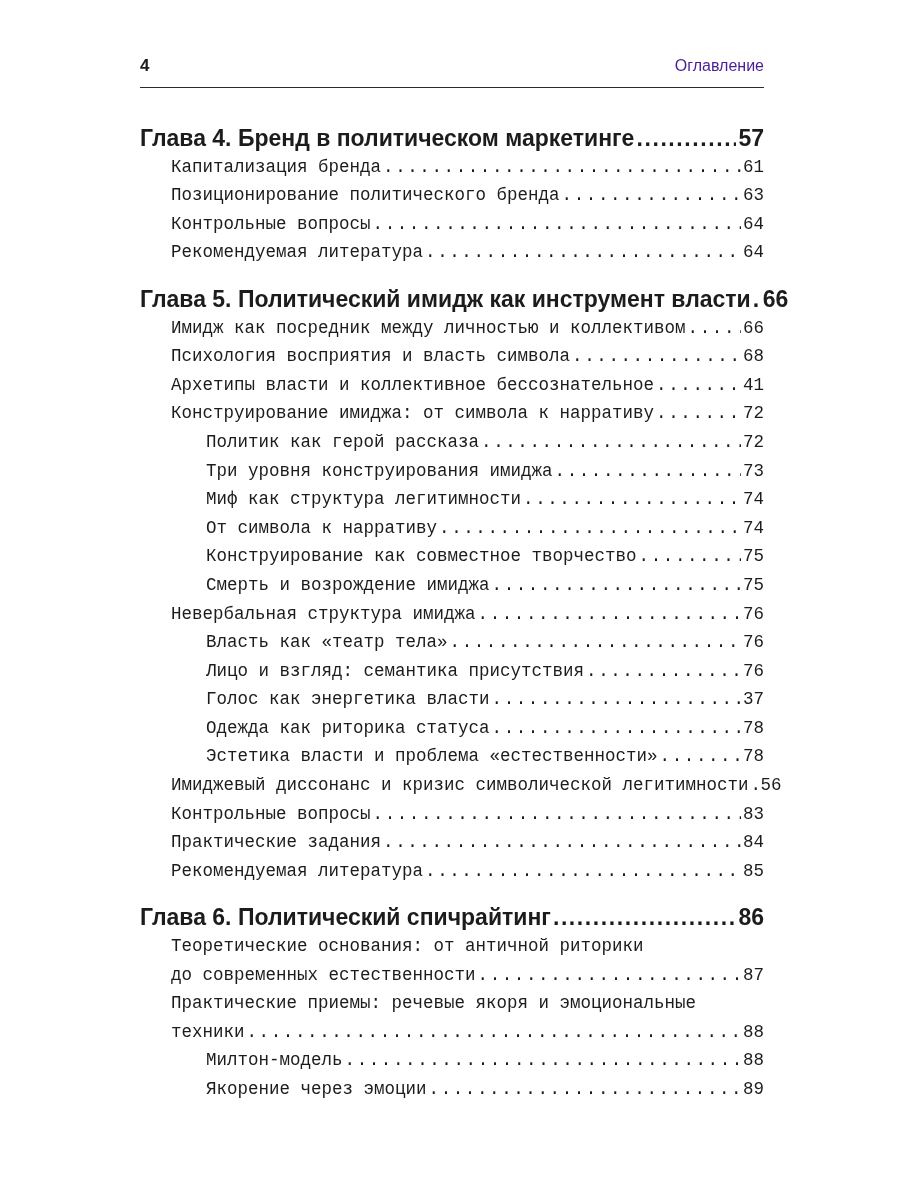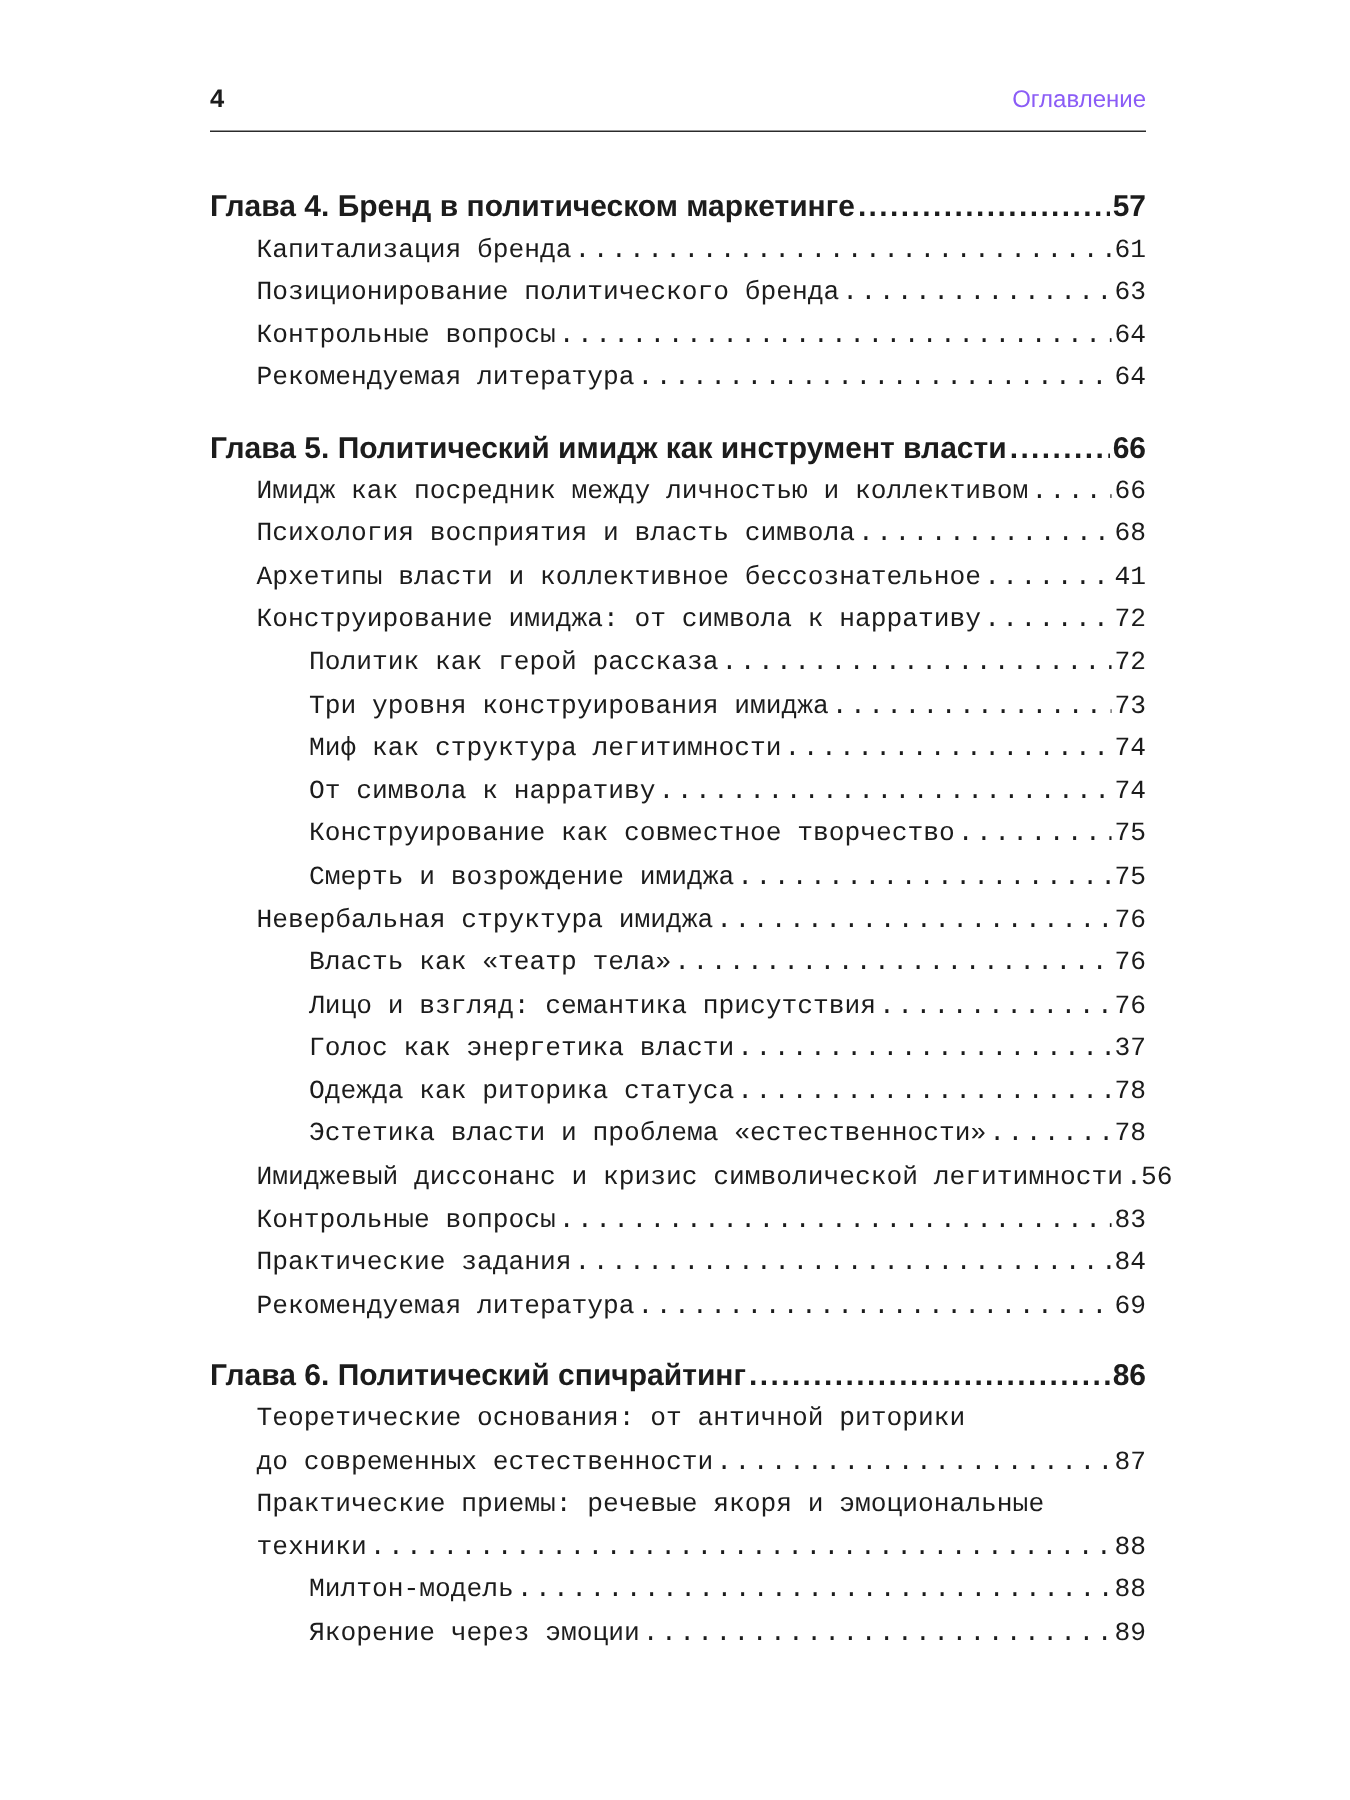--- a/index.html
+++ b/index.html
@@ -26,21 +26,21 @@
     align-items: baseline;
     font-family: "Liberation Sans", sans-serif;
     font-size: 16px;
   }
   .page-header .folio {
     font-weight: 700;
     font-size: 17px;
   }
   .page-header .running-title {
     font-weight: 400;
-    color: #8b5cf6;
+    color: #4c1d95;
   }
   .header-rule {
     position: absolute;
     top: 87px;
     left: 140px;
     right: 136px;
     height: 1px;
     background: #2b2b2b;
   }
   .toc {
@@ -54,21 +54,21 @@
     align-items: baseline;
     line-height: 28.6px;
     font-size: 17.5px;
     font-family: Liberation Mono, monospace;
   }
   .toc-row.lvl1 { padding-left: 31px; }
   .toc-row.lvl2 { padding-left: 66px; }
   .toc-row.chapter {
     font-family: "Liberation Sans", sans-serif;
     font-weight: 700;
-    font-size: 20px;
+    font-size: 23px;
     margin-top: 18px;
   }
   .toc-row.chapter:first-child { margin-top: 0; }
   .toc-text {
     white-space: nowrap;
   }
   .leader {
     flex: 1 1 auto;
     overflow: hidden;
     white-space: nowrap;
@@ -214,21 +214,21 @@
         <span class="toc-page">83</span>
       </div>
       <div class="toc-row lvl1">
         <span class="toc-text">Практические задания</span>
         <span class="leader"></span>
         <span class="toc-page">84</span>
       </div>
       <div class="toc-row lvl1">
         <span class="toc-text">Рекомендуемая литература</span>
         <span class="leader"></span>
-        <span class="toc-page">69</span>
+        <span class="toc-page">85</span>
       </div>
       <div class="toc-row lvl0 chapter">
         <span class="toc-text">Глава 6. Политический спичрайтинг</span>
         <span class="leader"></span>
         <span class="toc-page">86</span>
       </div>
       <div class="toc-row lvl1">
         <span class="toc-text">Теоретические основания: от античной риторики</span>
       </div>
       <div class="toc-row lvl1">

